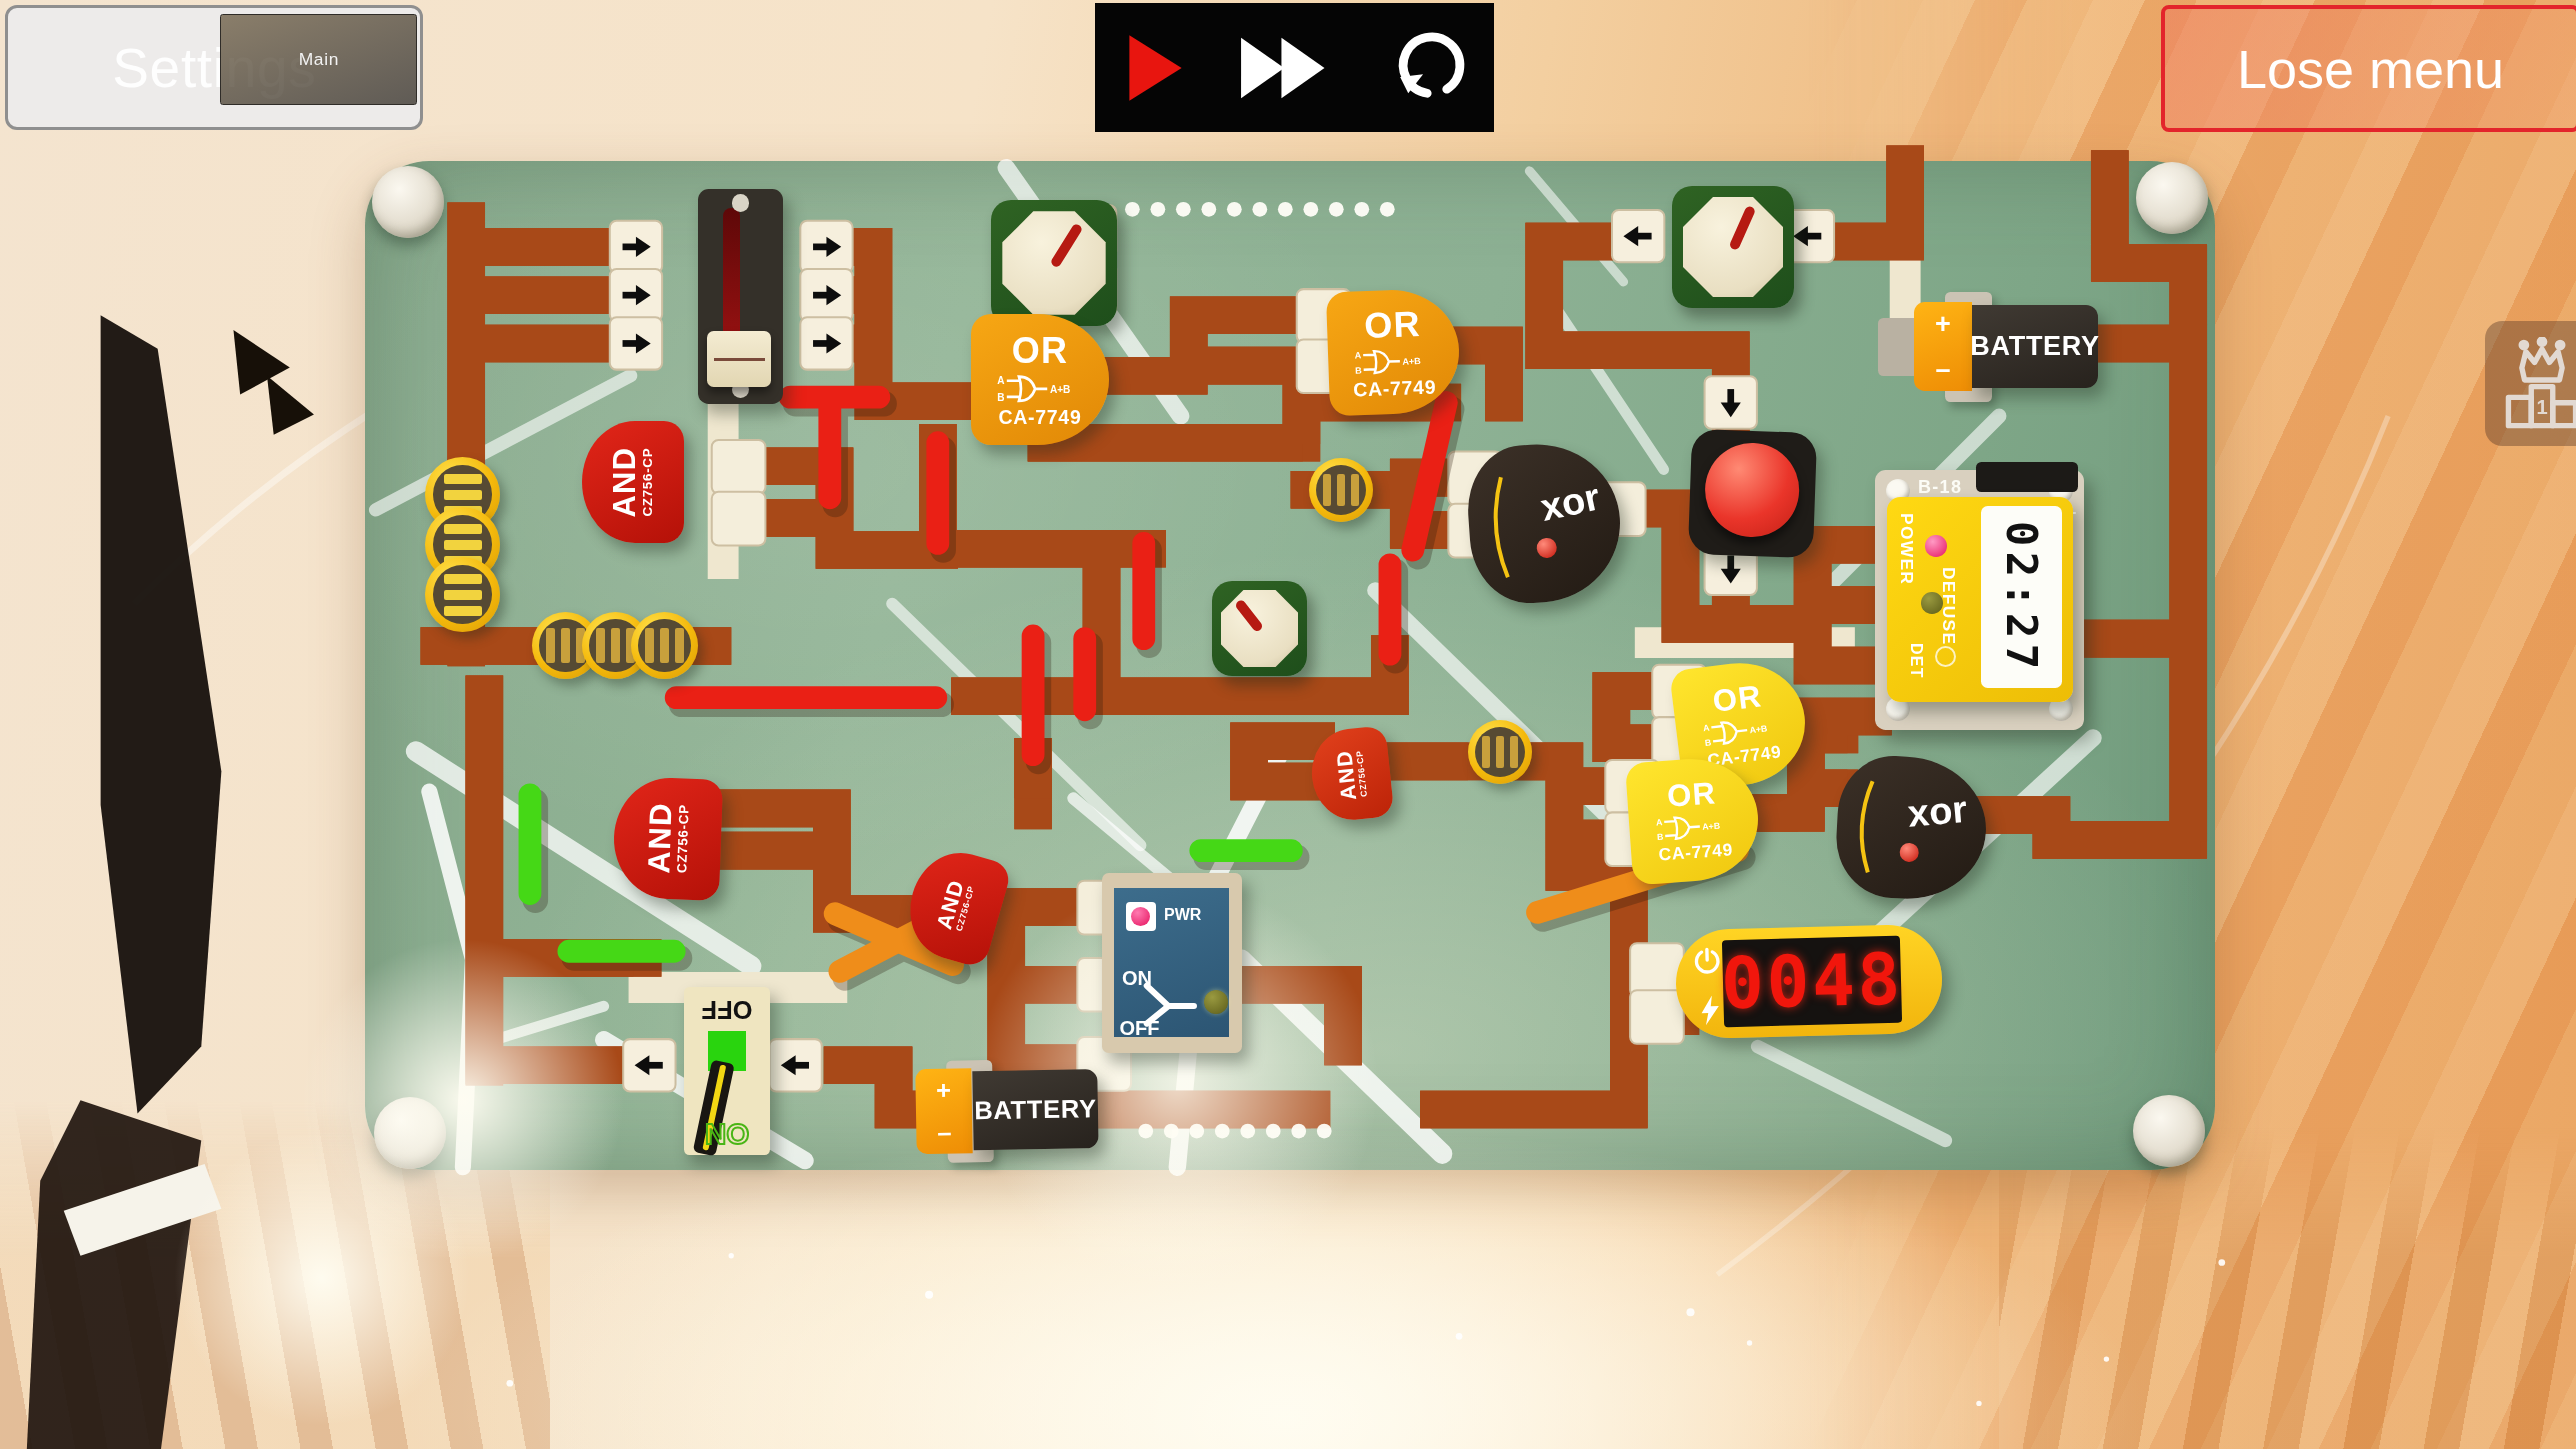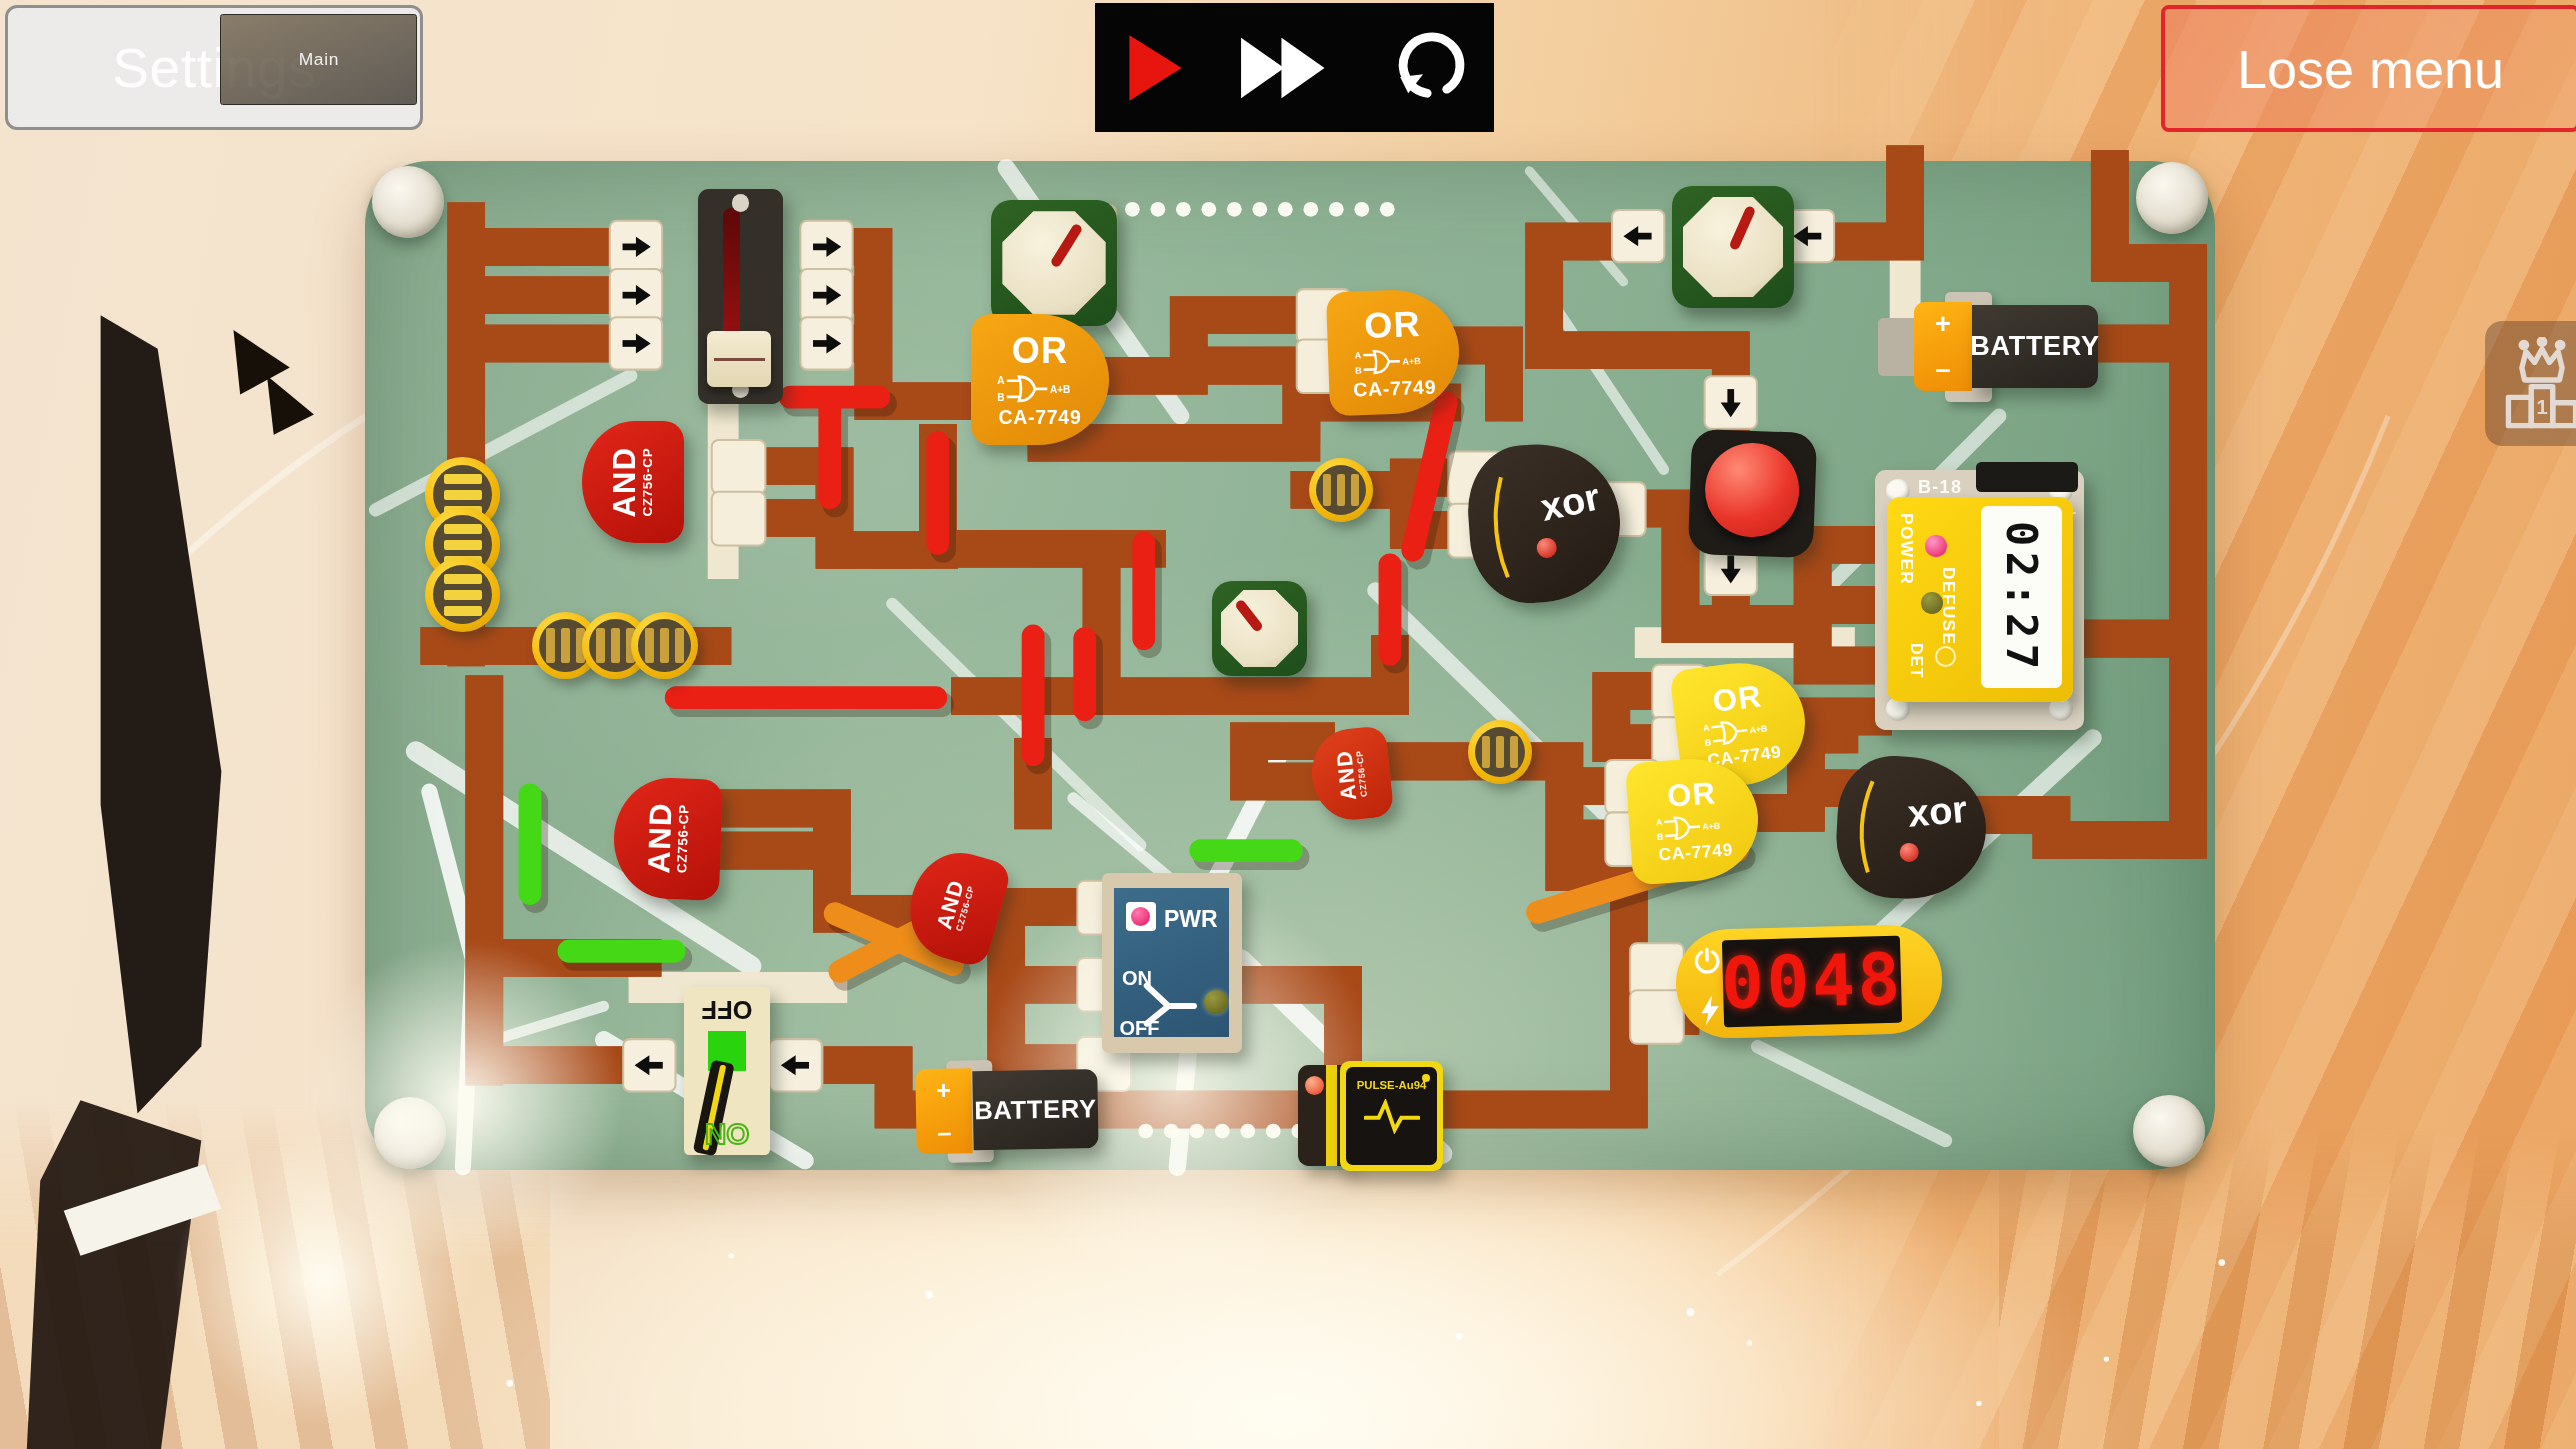--- a/index.html
+++ b/index.html
@@ -513,54 +513,39 @@
     <div class="abs shadowed" style="left:93px;top:2.7px;width:125px;height:79px;background:linear-gradient(160deg,#403a33,#27221d);border-radius:0 12px 12px 0;display:flex;align-items:center;justify-content:center;">
       <span style="color:#fff;font-weight:800;font-size:25.5px;letter-spacing:0.7px;">BATTERY</span>
     </div>
   </div>
 
   <div class="comp shadowed" style="left:1102px;top:873px;width:140px;height:180px;background:#d8c9ad;border-radius:6.7px;">
     <div class="abs" style="left:12px;top:15.4px;width:115px;height:149px;background:linear-gradient(160deg,#3d6d8c,#2c5573);">
       <div class="abs" style="left:12px;top:13.4px;width:29.5px;height:29.5px;background:#fff;border-radius:4px;">
         <div class="led" style="left:5.4px;top:5.4px;width:19px;height:19px;background:radial-gradient(circle at 35% 30%,#ff7ab0,#e5135f);"></div>
       </div>
-      <span style="position:absolute;left:50px;top:17.4px;color:#fff;font-weight:800;font-size:23px;">PWR</span>
+      <span style="position:absolute;left:50px;top:17.4px;color:#fff;font-weight:800;font-size:16px;">PWR</span>
       <span style="position:absolute;left:8px;top:79px;color:#fff;font-weight:800;font-size:20px;">ON</span>
       <svg class="abs" style="left:25.5px;top:91px;" width="58" height="50" viewBox="0 0 86 74">
         <path d="M10,10 L42,40 M10,66 L42,40 M42,40 H80" stroke="#fff" stroke-width="9" fill="none" stroke-linecap="round"></path>
       </svg>
       <span style="position:absolute;left:5.4px;top:129px;color:#fff;font-weight:800;font-size:20px;">OFF</span>
       <div class="led" style="left:90px;top:102px;width:24px;height:24px;background:radial-gradient(circle at 35% 30%,#9a9a40,#5c5c18);box-shadow:0 0 5.4px rgba(255,255,160,.4);"></div>
     </div>
   </div>
 
   <div class="comp shadowed" style="left:684px;top:987px;width:86px;height:168px;background:#efe5c0;border-radius:5.4px;">
     <span style="position:absolute;left:0;right:0;top:8px;text-align:center;color:#111;font-weight:800;font-size:25.5px;transform:rotate(180deg);">OFF</span>
     <div class="abs" style="left:24px;top:44px;width:38px;height:40px;background:#29d40e;"></div>
     <div class="abs" style="left:28px;top:75px;width:23px;height:94px;background:#191612;border-radius:5.4px;transform:rotate(12deg);transform-origin:50% 0;">
       <div class="abs" style="left:8.7px;top:2.7px;width:6px;height:87px;background:#f2d713;border-radius:2.7px;"></div>
     </div>
     <span style="position:absolute;left:0;right:0;bottom:4px;text-align:center;font-weight:800;font-size:29.5px;transform:rotate(180deg);color:transparent;-webkit-text-stroke:2px #49b515;">ON</span>
   </div>
 
-  <div class="comp" style="left:1298px;top:1061px;width:145px;height:110px;">
-    <div class="abs shadowed" style="left:0;top:4px;width:52px;height:101px;background:#2a221b;border-radius:10.7px 0 0 10.7px;">
-      <div class="abs" style="left:28px;top:0;width:11.4px;height:101px;background:#ecd010;"></div>
-      <div class="led" style="left:6.7px;top:10.7px;width:19px;height:19px;background:radial-gradient(circle at 35% 30%,#ffb090,#e33c18);"></div>
-    </div>
-    <div class="abs shadowed" style="left:42px;top:0;width:103px;height:110px;background:#f2d713;border-radius:9.4px;">
-      <div class="abs" style="left:6px;top:6px;width:91px;height:98px;background:#171310;border-radius:6.7px;display:flex;flex-direction:column;align-items:center;">
-        <span style="color:#f2d713;font-weight:800;font-size:11.4px;margin-top:12px;">PULSE-Au94</span>
-        <svg width="56" height="35" style="margin-top:8px;" viewBox="0 0 84 52">
-          <path d="M2,28 H22 L32,6 L46,46 L56,28 H82" stroke="#f2d713" stroke-width="6" fill="none" stroke-linecap="round"></path>
-        </svg>
-        <div class="led" style="right:6.7px;top:6.7px;left:auto;width:8.7px;height:8.7px;background:#f2d713;"></div>
-      </div>
-    </div>
-  </div>
 
   <div class="comp bombplate" style="left:1875px;top:470px;width:209px;height:260px;">
     <div class="bscrew" style="left:10.7px;top:9.4px;"></div>
       <div class="bscrew" style="right:10.7px;top:9.4px;"></div>
     <div class="bscrew" style="left:10.7px;bottom:9.4px;"></div>
       <div class="bscrew" style="right:10.7px;bottom:9.4px;"></div>
     <div class="btit" style="position:absolute;left:43px;top:6.7px;">
       <div>B-18 CONVENTIONAL</div>
       <div>BOMB MODULE</div>
     </div>

